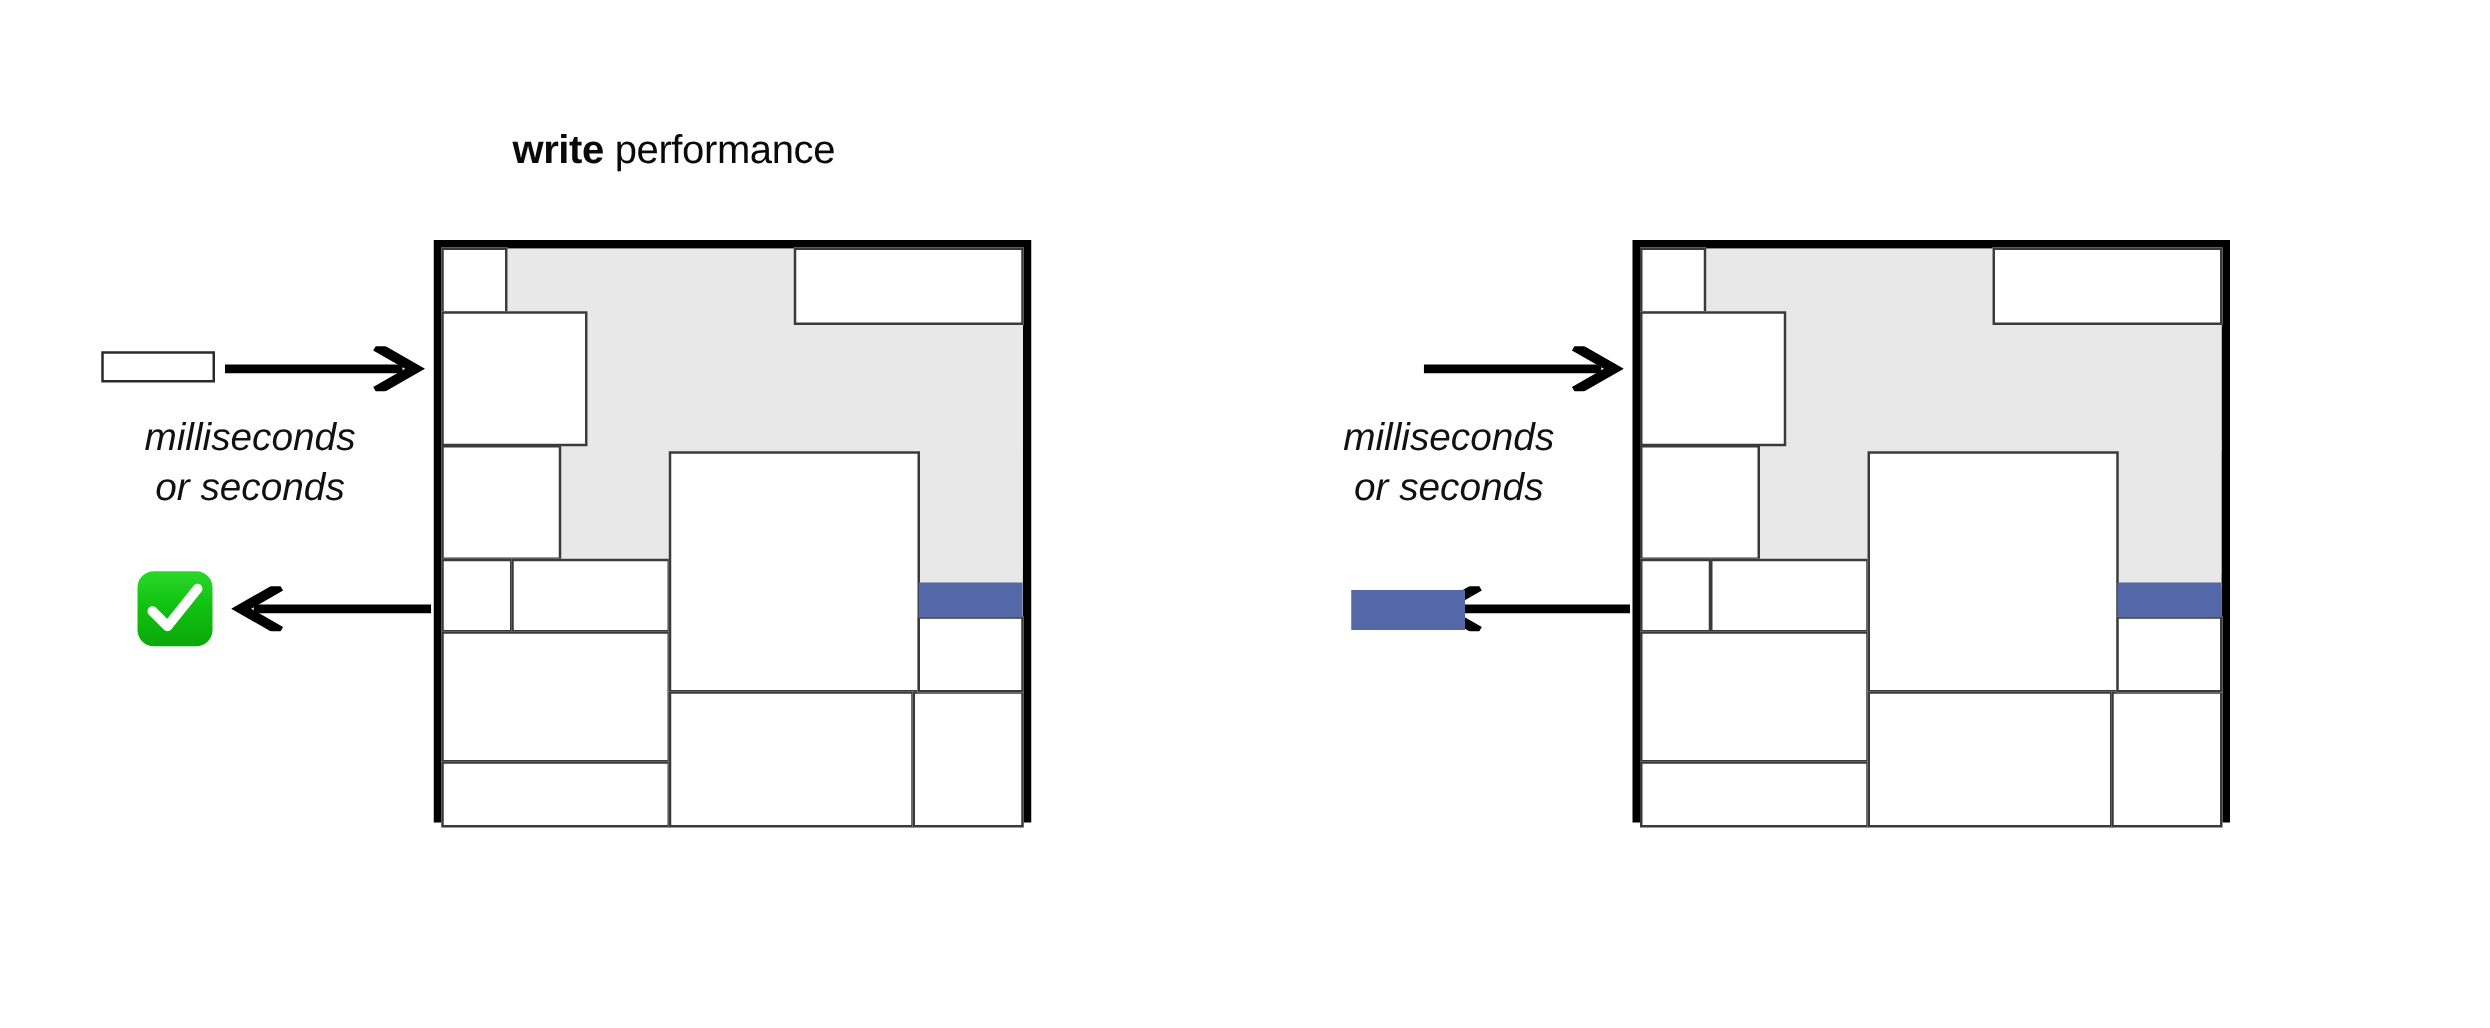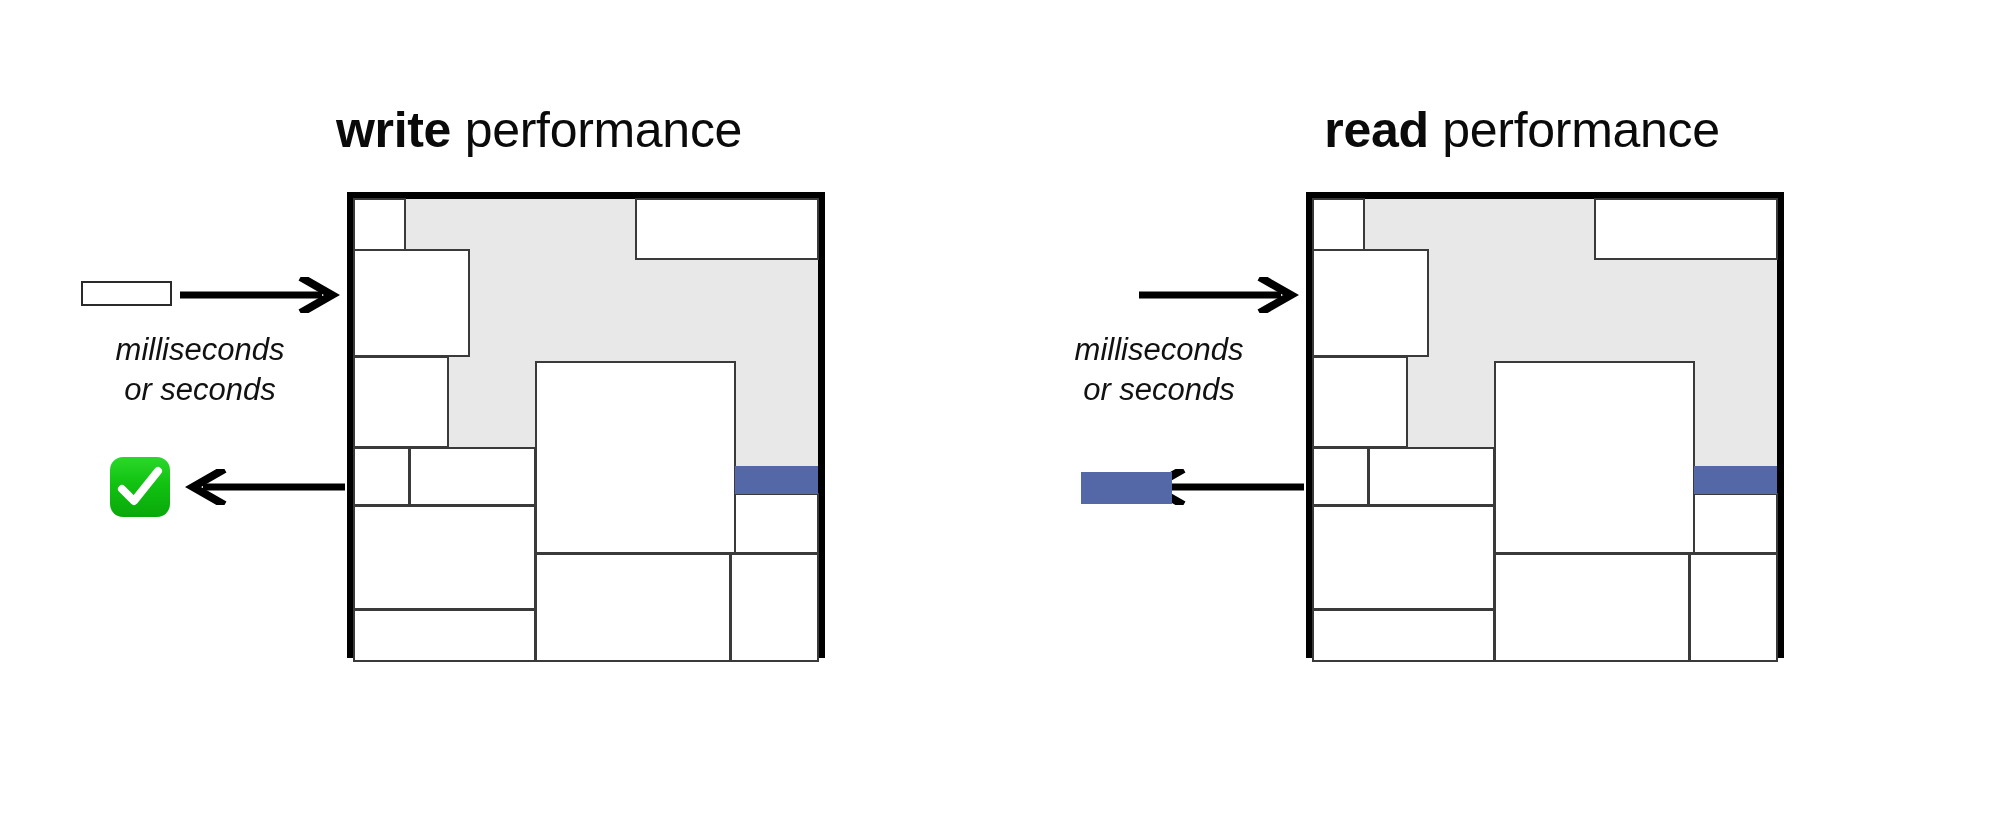--- a/index.html
+++ b/index.html
@@ -23,21 +23,21 @@
   }
   #panel-write { left: 0; }
   #panel-read  { left: 996px; }
 
   .panel-title {
     position: absolute;
     top: 101px;
     left: 0;
     width: 996px;
     text-align: center;
-    font-size: 50px;
+    font-size: 32px;
     font-weight: 400;
     color: #0a0a0a;
     letter-spacing: -0.3px;
     white-space: nowrap;
   }
   #panel-write .panel-title { padding-left: 82px; box-sizing: border-box; }
   #panel-read  .panel-title { padding-left: 56px; box-sizing: border-box; }
   .panel-title .strong { font-weight: 700; }
   .panel-title .light  { font-weight: 400; }
 
@@ -182,23 +182,20 @@
       <div class="cell" style="left:380px; top:294px; width:85px;  height:61px;"></div>
 
       <div class="blue-bar" style="left:381px; top:267px; width:83px; height:28px;"></div>
 
     </div>
   </div>
 </div>
 
 <div class="panel" id="panel-read">
 
-  <div class="panel-title">
-    <span class="strong">read</span><span class="light"> performance</span>
-  </div>
 
   <div class="arrow" style="left:143px; top:277px; width:160px;">
     <svg width="160" height="36" viewBox="0 0 160 36">
       <line x1="0" y1="18" x2="142" y2="18" stroke="#000" stroke-width="7"></line>
       <polyline points="124,2 152,18 124,34" fill="none" stroke="#000" stroke-width="8" stroke-linecap="square" stroke-linejoin="miter"></polyline>
     </svg>
   </div>
 
   <div class="anno-label" style="left:33px; top:330px; width:260px;">
     <div>milliseconds</div>

